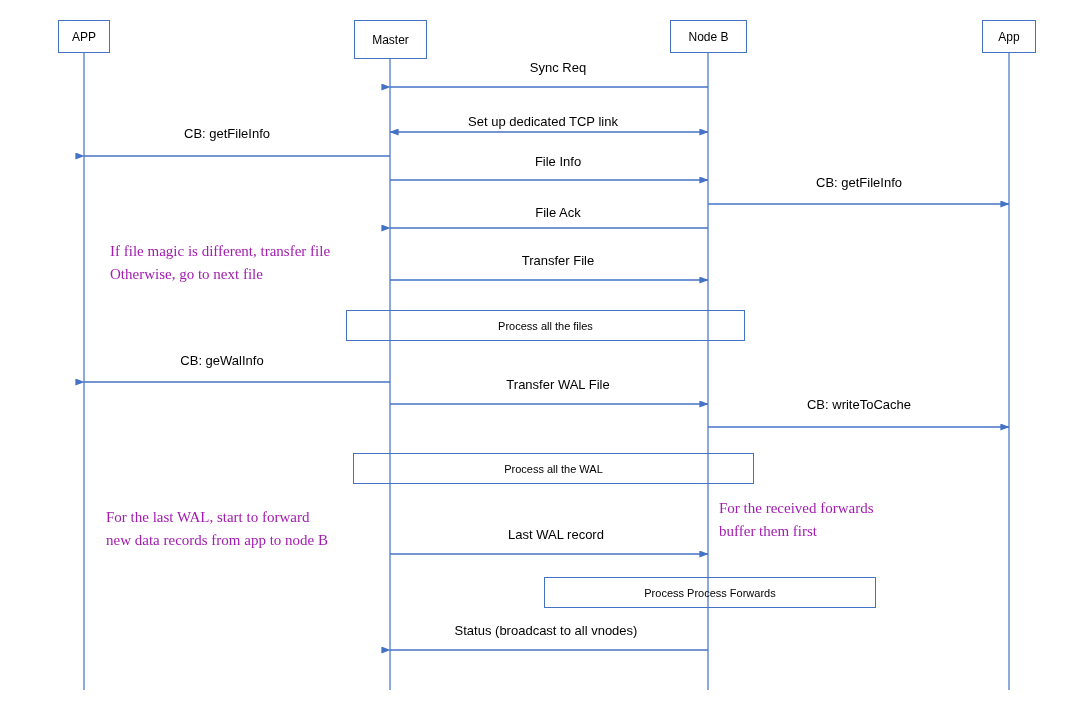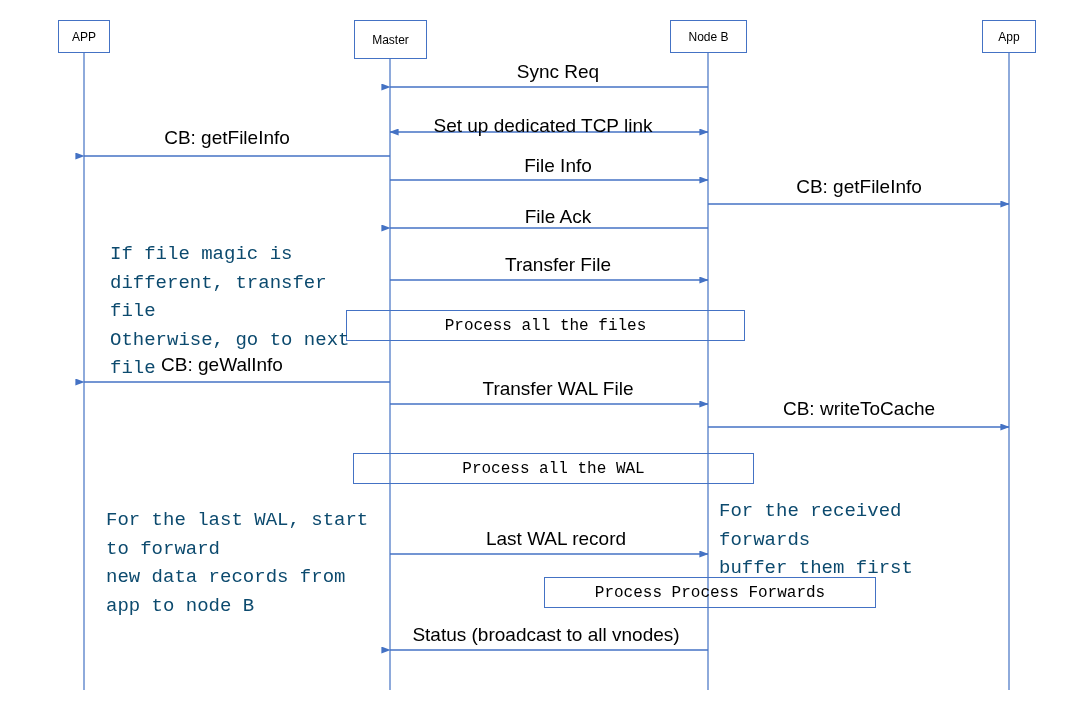--- a/index.html
+++ b/index.html
@@ -39,40 +39,40 @@
   }
   .proc-box {
     position: absolute;
     box-sizing: border-box;
     border: 1.8px solid #4472C4;
     background: transparent;
     display: flex;
     align-items: center;
     justify-content: center;
     color: #000000;
-    font-size: 16px;
-    font-family: Liberation Mono, monospace;
+    font-size: 11px;
+    font-family: Liberation Sans, sans-serif;
     white-space: nowrap;
     pointer-events: none;
   }
   .msg-label {
     position: absolute;
     color: #000000;
-    font-size: 19px;
+    font-size: 13px;
     font-family: "Liberation Sans", sans-serif;
     white-space: nowrap;
     line-height: 1.15;
     transform: translateX(-50%);
     text-align: center;
   }
   .note {
     position: absolute;
-    color: #0c4a6e;
-    font-size: 19px;
-    font-family: Liberation Mono, monospace;
+    color: #a21caf;
+    font-size: 15px;
+    font-family: Liberation Serif, serif;
     line-height: 1.5;
     white-space: pre-line;
   }
   .note.left-align  { text-align: left; }
 </style>
 </head>
 <body>
 
 <div id="canvas">
 

